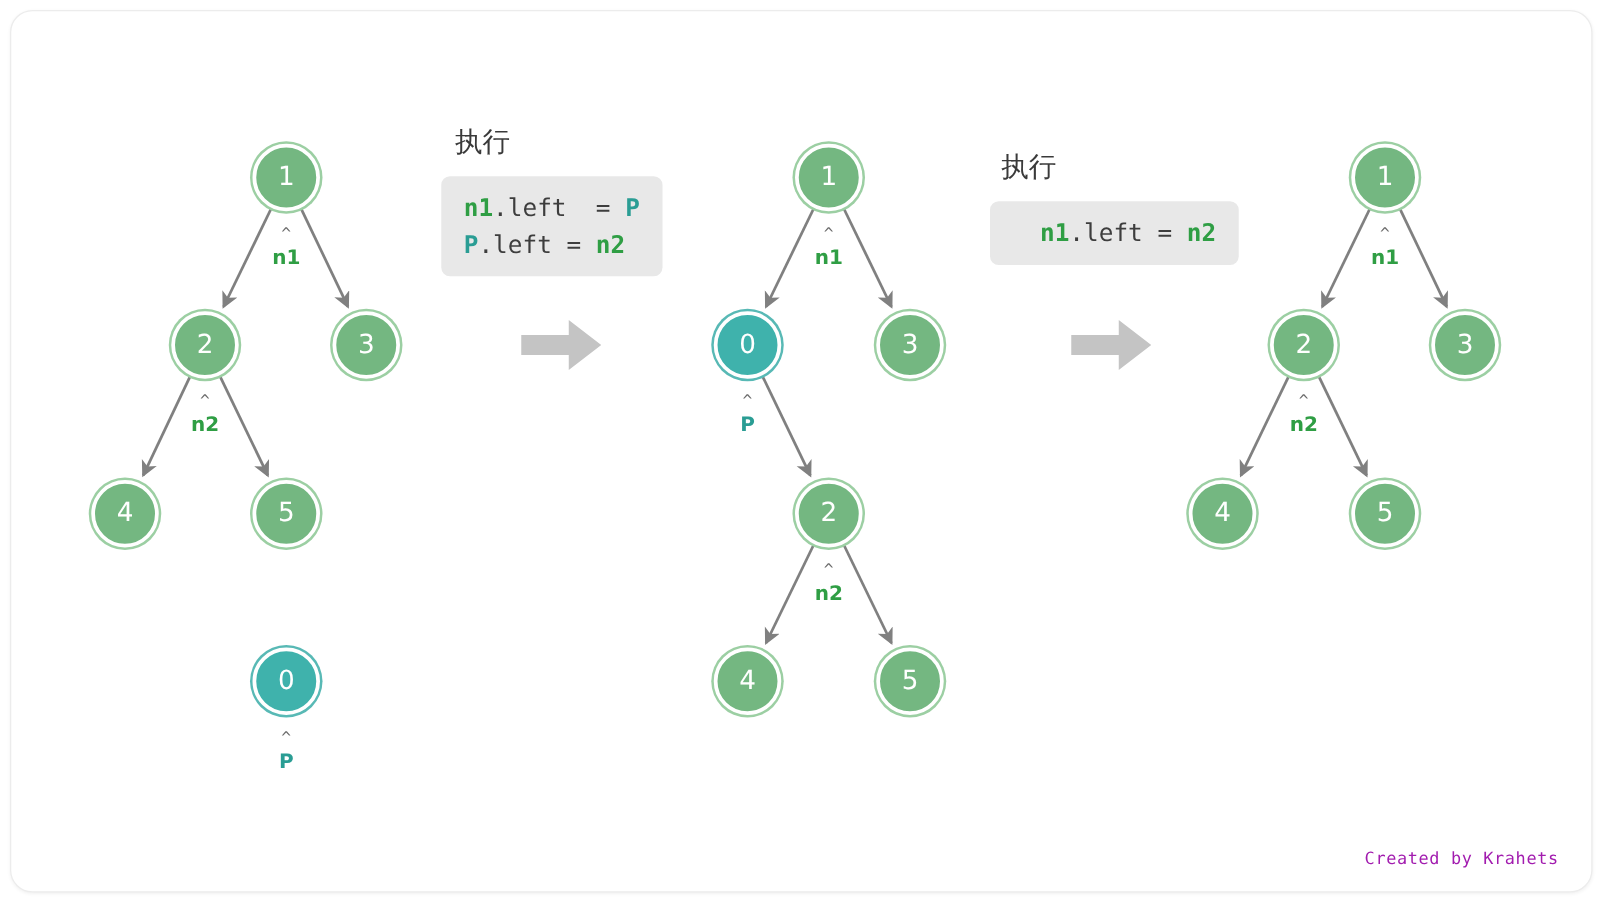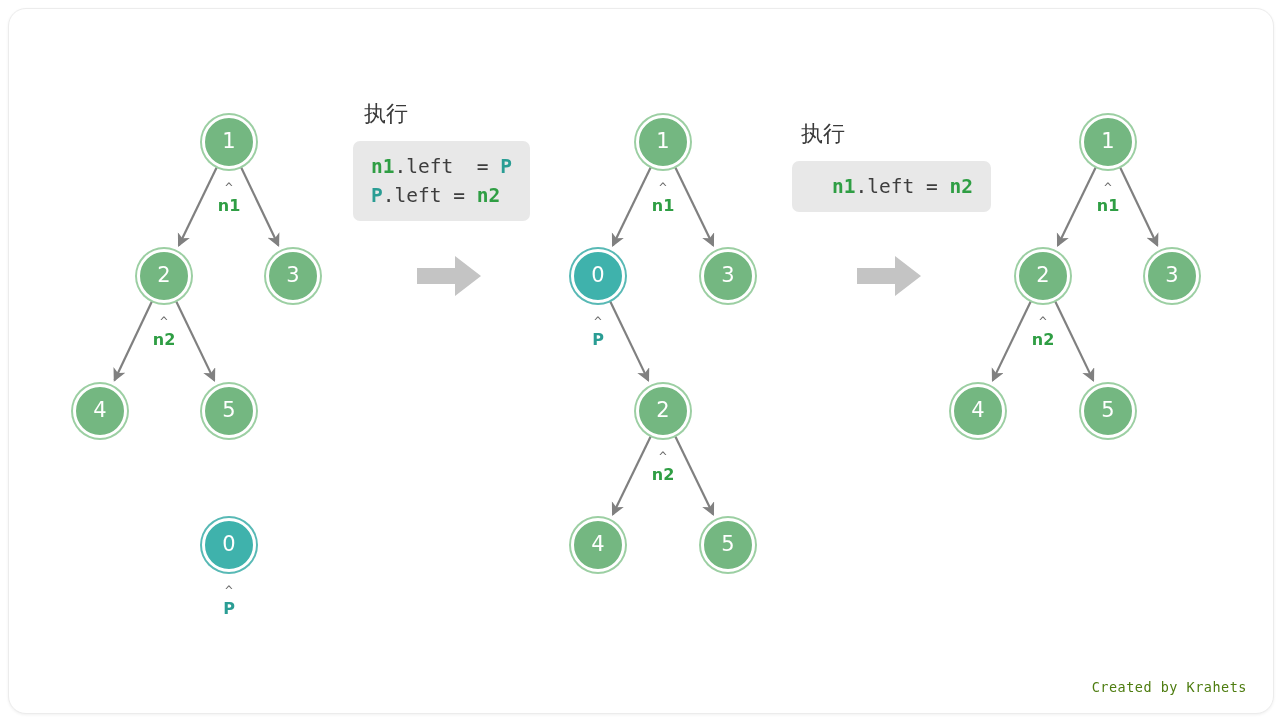--- a/index.html
+++ b/index.html
@@ -95,21 +95,21 @@
 
   
   .blockarrow { position: absolute; }
 
   
   #watermark {
     position: absolute;
     right: 26px; bottom: 18px;
     font-family: "DejaVu Sans Mono", monospace;
     font-size: 13.5px;
-    color: #4d7c0f;
+    color: #a21caf;
     letter-spacing: 0.5px;
   }
 </style>
 </head>
 <body>
 
 <div id="card">
 
   <svg class="edges" viewBox="0 0 1264 704" id="edge-svg">
     <defs>

